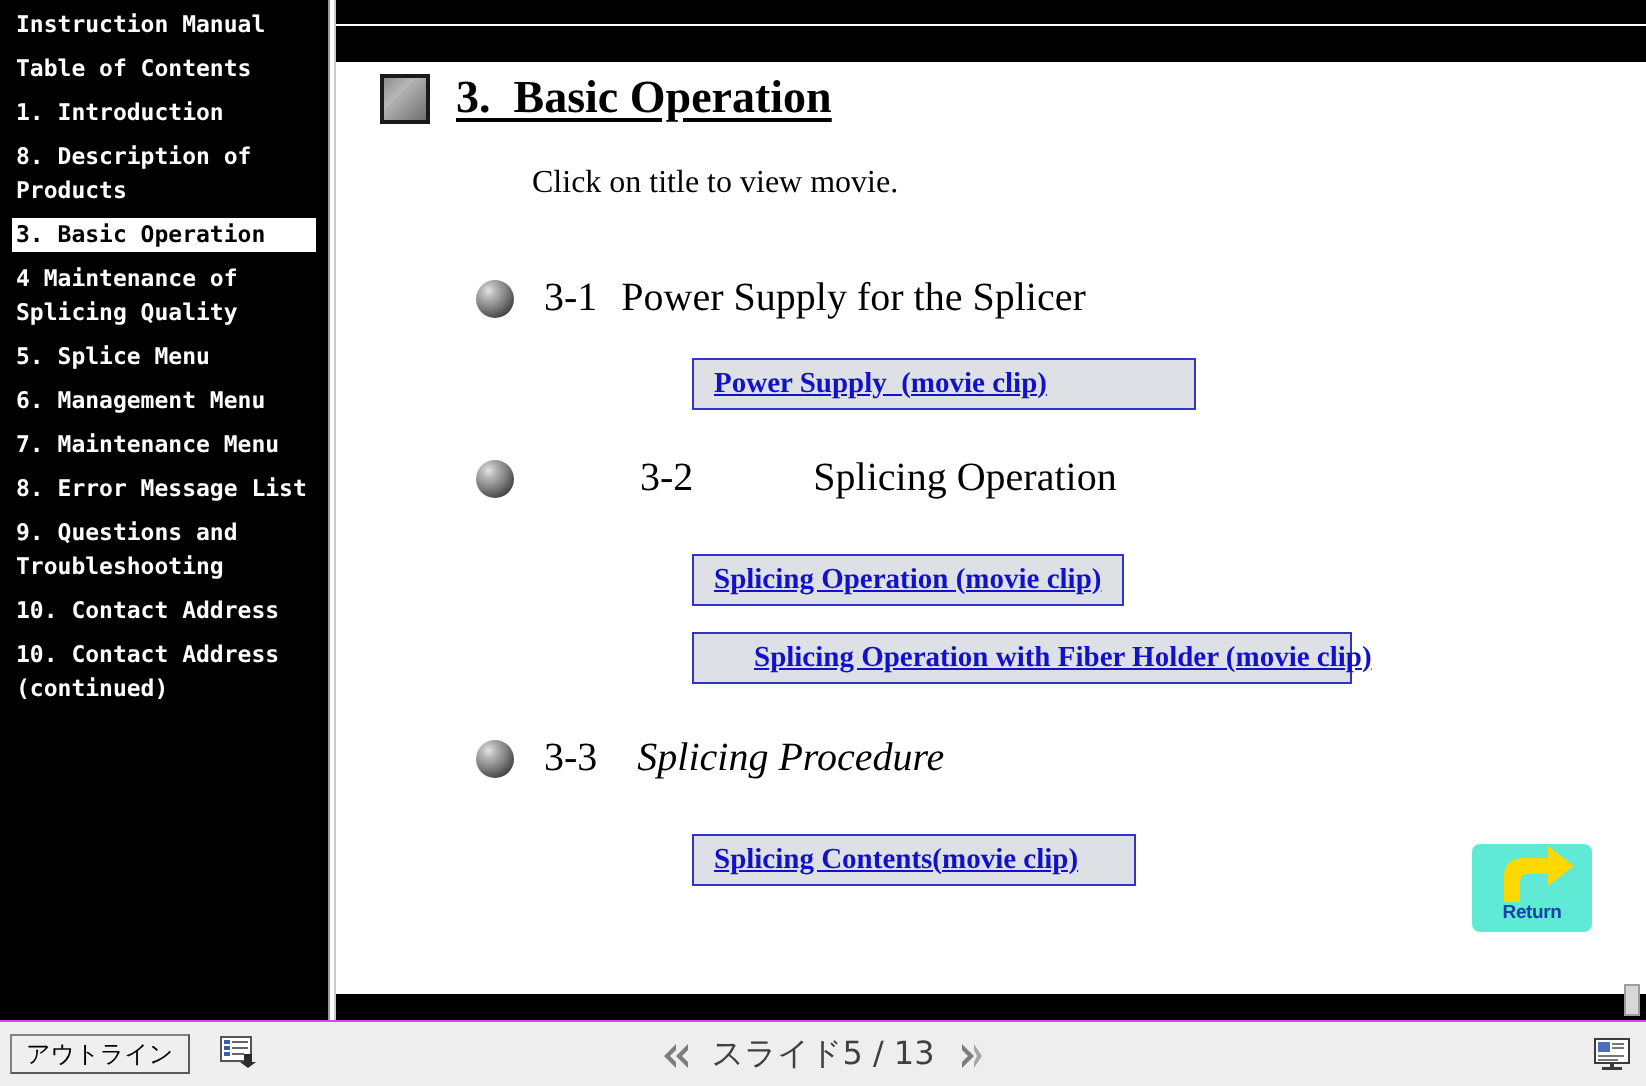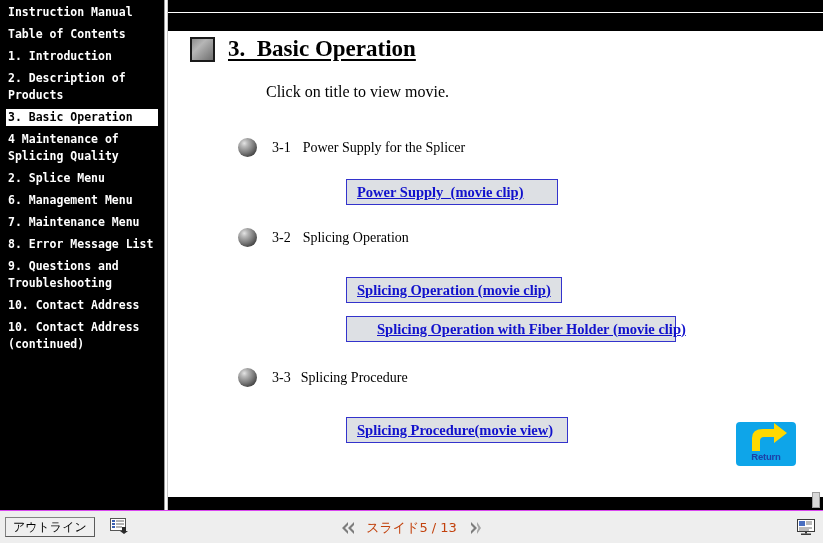--- a/index.html
+++ b/index.html
@@ -138,21 +138,21 @@
   }
   .sphere-bullet {
     width: 19px; height: 19px;
     border-radius: 50%;
     background: radial-gradient(circle at 33% 28%, #e4e4e4 0%, #b9b9b9 18%, #7d7d7d 50%, #3a3a3a 82%, #1c1c1c 100%);
     margin-right: 15px;
     flex: none;
   }
   .section-label {
     font-family: "Liberation Serif", "DejaVu Serif", serif;
-    font-size: 14px;
+    font-size: 20px;
     color: #000000;
     white-space: pre;
   }
 
   
   .clip-box {
     position: absolute;
     background: #dde0e4;
     border: 1px solid #3333cc;
     box-sizing: border-box;
@@ -168,21 +168,21 @@
     text-decoration: underline;
     white-space: pre;
     cursor: pointer;
   }
 
   
   #return-button {
     position: absolute;
     left: 568px; top: 391px;
     width: 60px; height: 44px;
-    background: #0ea5e9;
+    background: #5eead4;
     border-radius: 4px;
     display: flex;
     flex-direction: column;
     align-items: center;
     justify-content: flex-start;
     cursor: pointer;
   }
   #return-label {
     font-family: "Liberation Sans", sans-serif;
     font-size: 9.5px;
@@ -230,22 +230,22 @@
     left: 0; top: 0;
     width: 823px; height: 33px;
     display: flex;
     align-items: center;
     justify-content: center;
     gap: 10px;
     pointer-events: none;
   }
   #slide-counter-text {
     font-family: "DejaVu Sans", sans-serif;
-    font-size: 13px;
-    color: #c2410c;
+    font-size: 16px;
+    color: #404040;
     white-space: pre;
   }
   .nav-chev {
     cursor: pointer;
     pointer-events: auto;
     opacity: .85;
   }
   #show-button {
     position: absolute;
     right: 5px; top: 5px;
@@ -265,24 +265,24 @@
 </head>
 <body>
 
 <div id="app">
 
   <div id="outline-pane">
     <div id="outline-scroll">
       <div class="outline-item">Instruction Manual</div>
       <div class="outline-item">Table of Contents</div>
       <div class="outline-item">1.  Introduction</div>
-      <div class="outline-item">2.  Description of Products</div>
+      <div class="outline-item">8.  Description of Products</div>
       <div class="outline-item selected">3.  Basic Operation</div>
       <div class="outline-item">4 Maintenance of Splicing Quality</div>
-      <div class="outline-item">2.  Splice Menu</div>
+      <div class="outline-item">5.  Splice Menu</div>
       <div class="outline-item">6.  Management Menu</div>
       <div class="outline-item">7.  Maintenance Menu</div>
       <div class="outline-item">8.  Error Message List</div>
       <div class="outline-item">9.  Questions and Troubleshooting</div>
       <div class="outline-item">10.  Contact Address</div>
       <div class="outline-item">10.  Contact Address (continued)</div>
     </div>
   </div>
 
   <div id="pane-divider"></div>
@@ -299,43 +299,43 @@
         <div id="slide-title">3.  Basic Operation</div>
       </div>
 
       <div id="subtitle">Click on title to view movie.</div>
 
       <div class="section-row" style="top:107px;">
         <div class="sphere-bullet"></div>
         <div class="section-label">3-1</div>
         <div class="section-label" style="margin-left:12px;">Power Supply for the Splicer</div>
       </div>
-      <div class="clip-box" style="left:178px; top:148px; width:212px; height:26px;">
+      <div class="clip-box" style="left:178px; top:148px; width:252px; height:26px;">
         <span class="clip-link">Power Supply  (movie clip)</span>
       </div>
 
-      <div class="section-row" style="top:197px;">
+      <div class="section-row" style="top:197px;gap:48px;">
         <div class="sphere-bullet"></div>
         <div class="section-label">3-2</div>
         <div class="section-label" style="margin-left:12px;">Splicing Operation</div>
       </div>
       <div class="clip-box" style="left:178px; top:246px; width:216px; height:26px;">
         <span class="clip-link">Splicing Operation (movie clip)</span>
       </div>
       <div class="clip-box" style="left:178px; top:285px; width:330px; height:26px; padding:0 30px;text-align:center;">
         <span class="clip-link">Splicing Operation with Fiber Holder (movie clip)</span>
       </div>
 
       <div class="section-row" style="top:337px;">
         <div class="sphere-bullet"></div>
         <div class="section-label">3-3</div>
-        <div class="section-label" style="margin-left:10px;">Splicing Procedure</div>
+        <div class="section-label" style="margin-left:20px;font-style:italic;">Splicing Procedure</div>
       </div>
       <div class="clip-box" style="left:178px; top:386px; width:222px; height:26px;">
-        <span class="clip-link">Splicing Procedure(movie view)</span>
+        <span class="clip-link">Splicing Contents(movie clip)</span>
       </div>
 
       <div id="return-button">
         <svg width="48" height="32" viewBox="0 0 48 32">
           <path d="M10 29 L10 16 Q10 7 21 7 L32 7 L32 1 L45 11 L32 21 L32 15 L22 15 Q18 15 18 19 L18 29 Z" fill="#ffd800"></path>
         </svg>
         <div id="return-label">Return</div>
       </div>
 
     </div>

